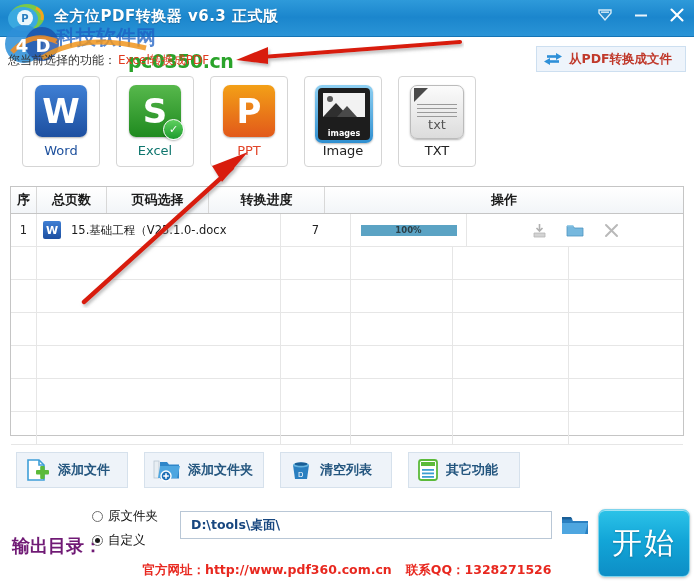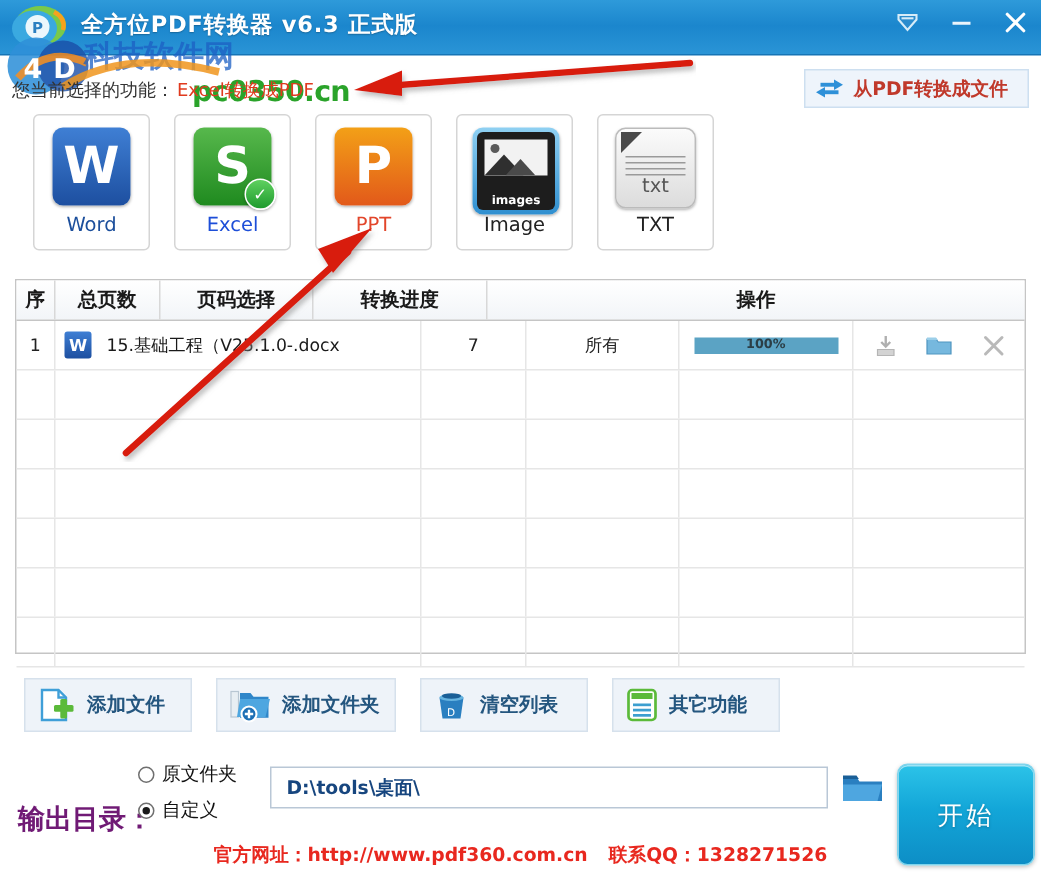--- a/index.html
+++ b/index.html
@@ -119,21 +119,21 @@
     position: relative;
     width: 56px; height: 56px;
   }
   .fmt .lbl {
     margin-top: 4px;
     font-size: 13px;
     color: #222;
   }
   .fmt.sel-ppt .lbl { color: #e2452a; }
   .fmt.word .lbl { color: #1c4f9c; }
-  .fmt.excel .lbl { color: #1d4ed8; }
+  .fmt.excel .lbl { color: #0f766e; }
 
   .sq {
     width: 52px; height: 52px;
     border-radius: 7px;
     position: relative;
     display: flex; align-items: center; justify-content: center;
     margin: 2px auto 0;
     box-shadow: 0 1px 2px rgba(0,0,0,.3);
   }
   .sq-word { background: linear-gradient(180deg,#3f7fd4 0%, #1d4fa0 100%); }
@@ -333,21 +333,21 @@
     position: absolute; left: 598px; top: 509px;
     width: 90px; height: 66px;
     border-radius: 7px;
     background: linear-gradient(180deg,#2cc3e8 0%, #13a6d8 45%, #0d8ec6 100%);
     border: 1px solid #7fd4ec;
     box-shadow: inset 0 1px 0 rgba(255,255,255,.55), 0 1px 3px rgba(0,0,0,.25);
     display: flex; align-items: center; justify-content: center;
     cursor: pointer;
   }
   .startbtn .st {
-    font-size: 17px; color: #ffffff; font-weight: normal;
+    font-size: 30px; color: #ffffff; font-weight: normal;
     letter-spacing: 2px;
     text-shadow: 0 1px 2px rgba(0,0,0,.25);
   }
 
   .footer {
     position: absolute; left: 0; top: 562px;
     width: 694px;
     text-align: center;
     font-size: 12.5px; color: #e8281f; font-weight: bold;
     white-space: nowrap;
@@ -492,21 +492,20 @@
       <div class="th c5">操作</div>
     </div>
 
     <div class="trow">
       <div class="td c0">1</div>
       <div class="td c1 fname">
         <span class="mini-w">W</span>
         <span class="fname-text">15.基础工程（V25.1.0-.docx</span>
       </div>
       <div class="td c2">7</div>
-      <div class="td c3">所有</div>
       <div class="td c4">
         <div class="progress">
           <span class="pct">100%</span>
         </div>
       </div>
       <div class="td c5 ops">
         <span class="op-ico">
           <svg width="17" height="17" viewBox="0 0 17 17">
             <path d="M3 11 h11 v4 h-11 z" fill="#d3d3d3" stroke="#b5b5b5" stroke-width=".8"></path>
             <path d="M8.5 2 v6 M5.5 6 L8.5 9 L11.5 6" stroke="#b0b0b0" stroke-width="1.6" fill="none"></path>

